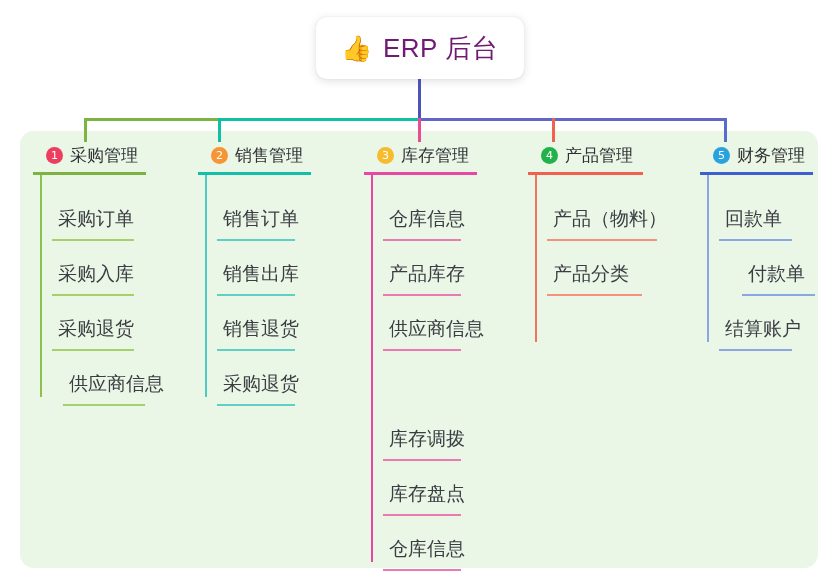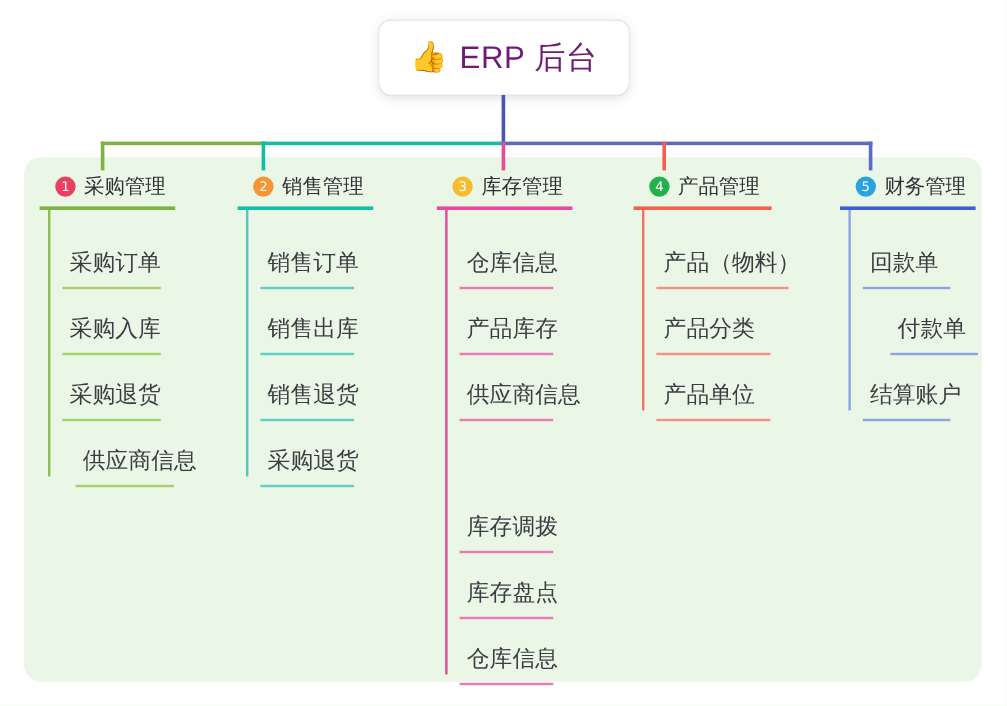--- a/index.html
+++ b/index.html
@@ -164,24 +164,20 @@
       </div>
       <div class="branch" style="left: 535px; top: 175px; height: 167px; background: rgb(244, 114, 95);"></div>
       <div class="leaf" style="left: 547px; top: 206px;">
         <div class="leaf-text">产品（物料）</div>
         <div class="leaf-rule" style="width: 110px; background: rgb(246, 145, 130);"></div>
       </div>
       <div class="leaf" style="left: 547px; top: 261px;">
         <div class="leaf-text">产品分类</div>
         <div class="leaf-rule" style="width: 95px; background: rgb(246, 145, 130);"></div>
       </div>
-      <div class="leaf" style="left: 547px; top: 316px;">
-        <div class="leaf-text">产品单位</div>
-        <div class="leaf-rule" style="width: 95px; background: rgb(246, 145, 130);"></div>
-      </div>
       <div class="col" style="left: 0px;">
         <div class="col-head" style="position: absolute; left: 700px; top: 0px;">
           <span class="badge" style="background: rgb(41, 163, 224);">5</span>
           <span class="head-label">财务管理</span>
         </div>
         <div class="seg hbar" style="left: 700px; top: 30px; width: 113px; height: 3px; background: rgb(63, 95, 208);"></div>
       </div>
       <div class="branch" style="left: 707px; top: 175px; height: 167px; background: rgb(139, 166, 224);"></div>
       <div class="leaf" style="left: 719px; top: 206px;">
         <div class="leaf-text">回款单</div>

